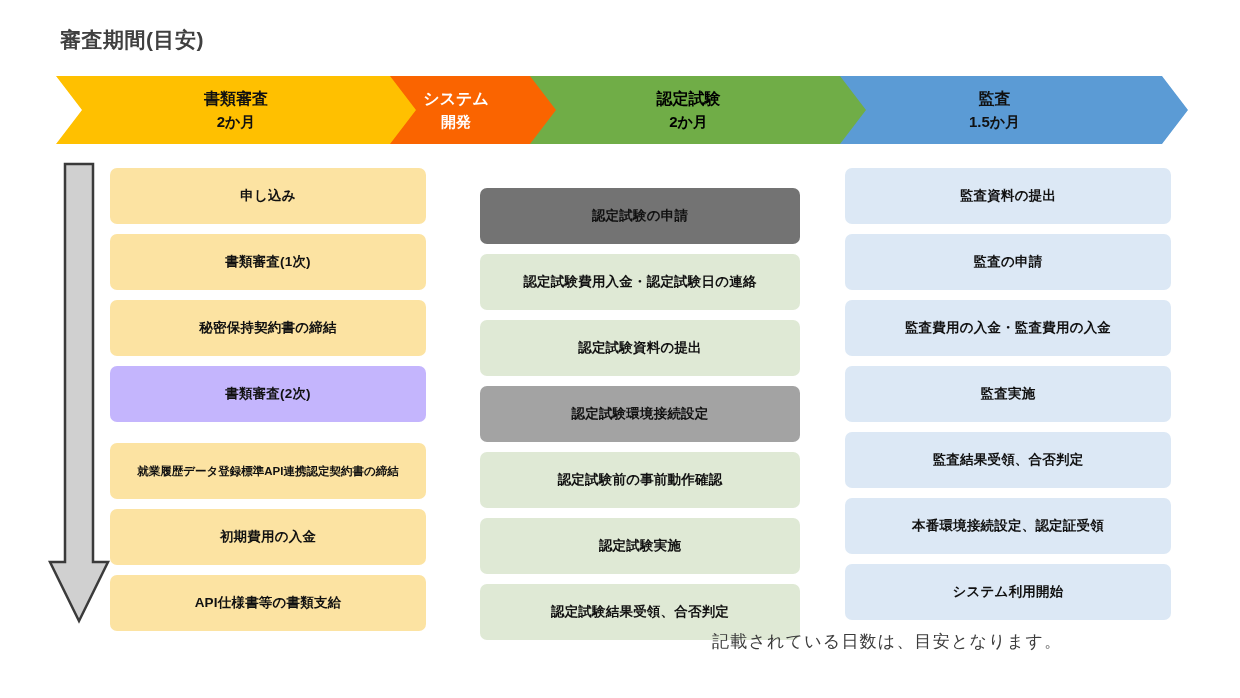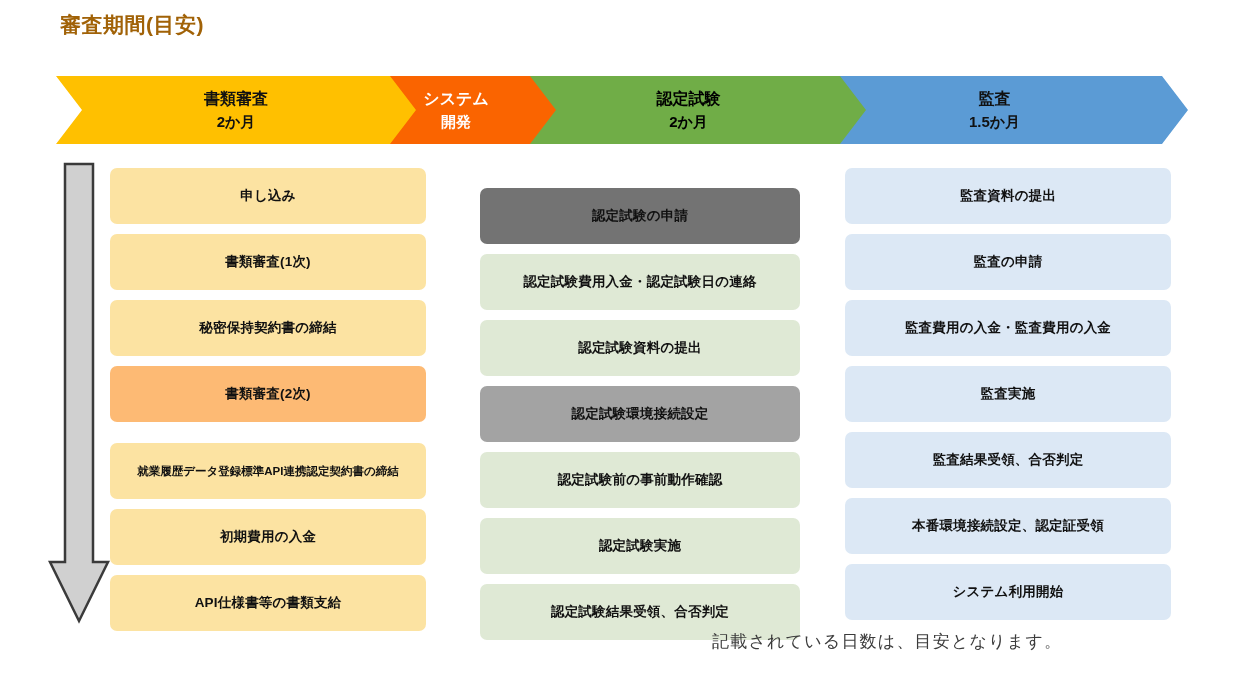--- a/index.html
+++ b/index.html
@@ -15,25 +15,25 @@
     overflow: hidden;
     font-family: "Liberation Sans", "DejaVu Sans", sans-serif;
     color: #000000;
     -webkit-font-smoothing: antialiased;
   }
 
   
   #page-title {
     position: absolute;
     left: 60px;
-    top: 11px;
+    top: 26px;
     font-size: 21px;
     font-weight: bold;
     letter-spacing: 0.5px;
-    color: #a16207;
+    color: #404040;
     white-space: nowrap;
   }
 
   
   #phase-band {
     position: absolute;
     left: 56px;
     top: 76px;
     width: 1132px;
     height: 68px;
@@ -143,21 +143,21 @@
 <div id="flow-arrow">
   <svg viewBox="0 0 62 462" width="62" height="462" preserveAspectRatio="none">
     <polygon points="17,2 45,2 45,400 60,400 31,459 2,400 17,400" fill="#D0D0D0" stroke="#3A3A3A" stroke-width="2.5" stroke-linejoin="miter"></polygon>
   </svg>
 </div>
 
 <div class="step-column" id="column-0">
     <div class="step-card" style="background: rgb(252, 227, 162);">申し込み</div>
     <div class="step-card" style="background: rgb(252, 227, 162);">書類審査(1次)</div>
     <div class="step-card" style="background: rgb(252, 227, 162);">秘密保持契約書の締結</div>
-    <div class="step-card" style="background: #fdba74;">書類審査(2次)</div>
+    <div class="step-card" style="background: #c4b5fd;">書類審査(2次)</div>
     <div class="step-card small" style="background: rgb(252, 227, 162); margin-top: 11px;">就業履歴データ登録標準API連携認定契約書の締結</div>
     <div class="step-card" style="background: rgb(252, 227, 162);">初期費用の入金</div>
     <div class="step-card" style="background: rgb(252, 227, 162);">API仕様書等の書類支給</div>
   </div>
 <div class="step-column" id="column-1">
     <div class="step-card" style="background: #737373; margin-top: 20px;">認定試験の申請</div>
     <div class="step-card" style="background: rgb(223, 233, 213);">認定試験費用入金・認定試験日の連絡</div>
     <div class="step-card" style="background: rgb(223, 233, 213);">認定試験資料の提出</div>
     <div class="step-card" style="background: #a3a3a3; text-align: center;">認定試験環境接続設定</div>
     <div class="step-card" style="background: rgb(223, 233, 213);">認定試験前の事前動作確認</div>

